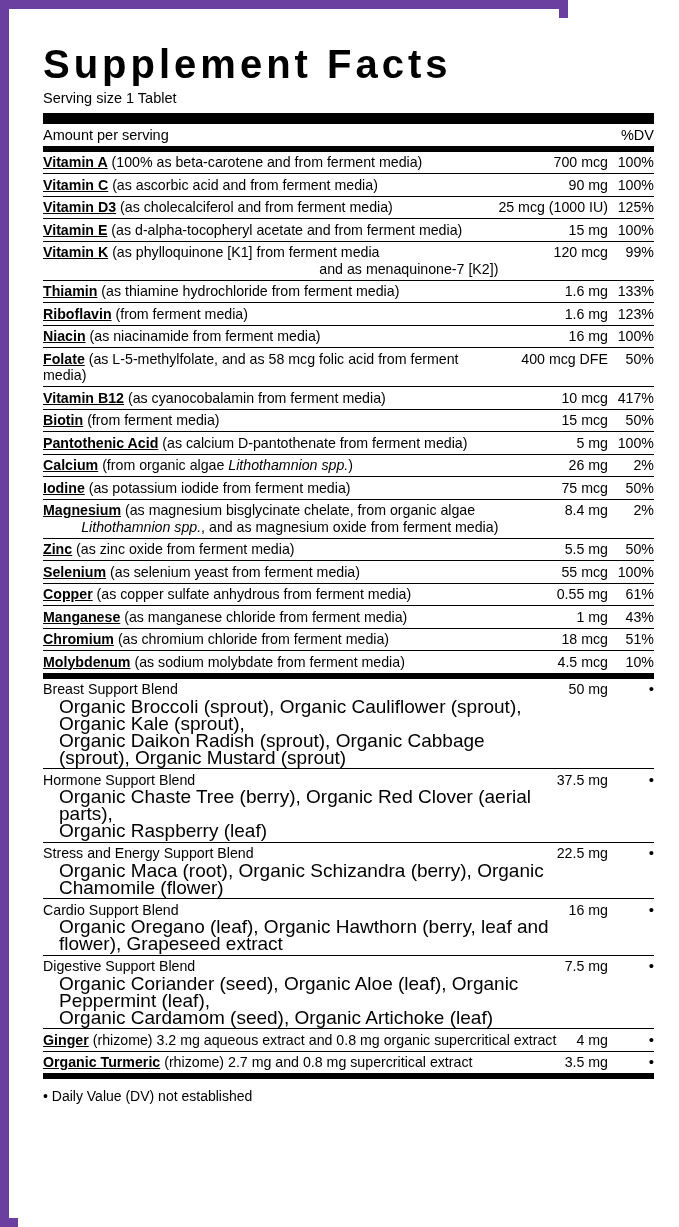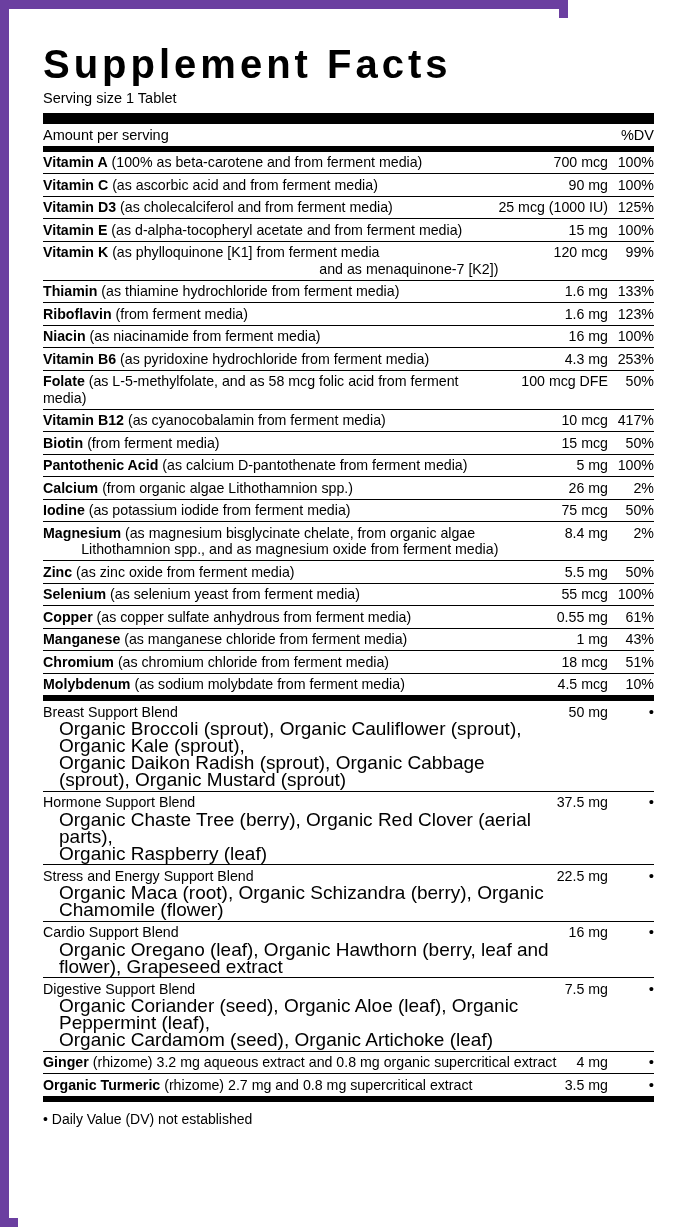--- a/index.html
+++ b/index.html
@@ -76,22 +76,24 @@
     white-space: nowrap;
     padding-right: 8px;
   }
   td.dv {
     text-align: right;
     white-space: nowrap;
     width: 46px;
   }
   .bold {
     font-weight: bold;
+    text-decoration: underline;
   }
   .ital {
+    font-style: italic;
   }
   .hdr-row td {
     border-bottom: none;
     padding-bottom: 3px;
     padding-top: 3px;
     font-size: 14.5px;
   }
   .blend-name {
     font-weight: normal;
   }
@@ -172,27 +174,22 @@
             <td class="name"><span class="bold">Riboflavin</span><span> (from ferment media)</span></td>
             <td class="amount">1.6 mg</td>
             <td class="dv">123%</td>
           </tr>
           <tr>
             <td class="name"><span class="bold">Niacin</span><span> (as niacinamide from ferment media)</span></td>
             <td class="amount">16 mg</td>
             <td class="dv">100%</td>
           </tr>
           <tr>
-            <td class="name"><span class="bold">Vitamin B6</span><span> (as pyridoxine hydrochloride from ferment media)</span></td>
-            <td class="amount">4.3 mg</td>
-            <td class="dv">253%</td>
-          </tr>
-          <tr>
             <td class="name"><span class="bold">Folate</span><span> (as L-5-methylfolate, and as 58 mcg folic acid from ferment media)</span></td>
-            <td class="amount">100 mcg DFE</td>
+            <td class="amount">400 mcg DFE</td>
             <td class="dv">50%</td>
           </tr>
           <tr>
             <td class="name"><span class="bold">Vitamin B12</span><span> (as cyanocobalamin from ferment media)</span></td>
             <td class="amount">10 mcg</td>
             <td class="dv">417%</td>
           </tr>
           <tr>
             <td class="name"><span class="bold">Biotin</span><span> (from ferment media)</span></td>
             <td class="amount">15 mcg</td>

